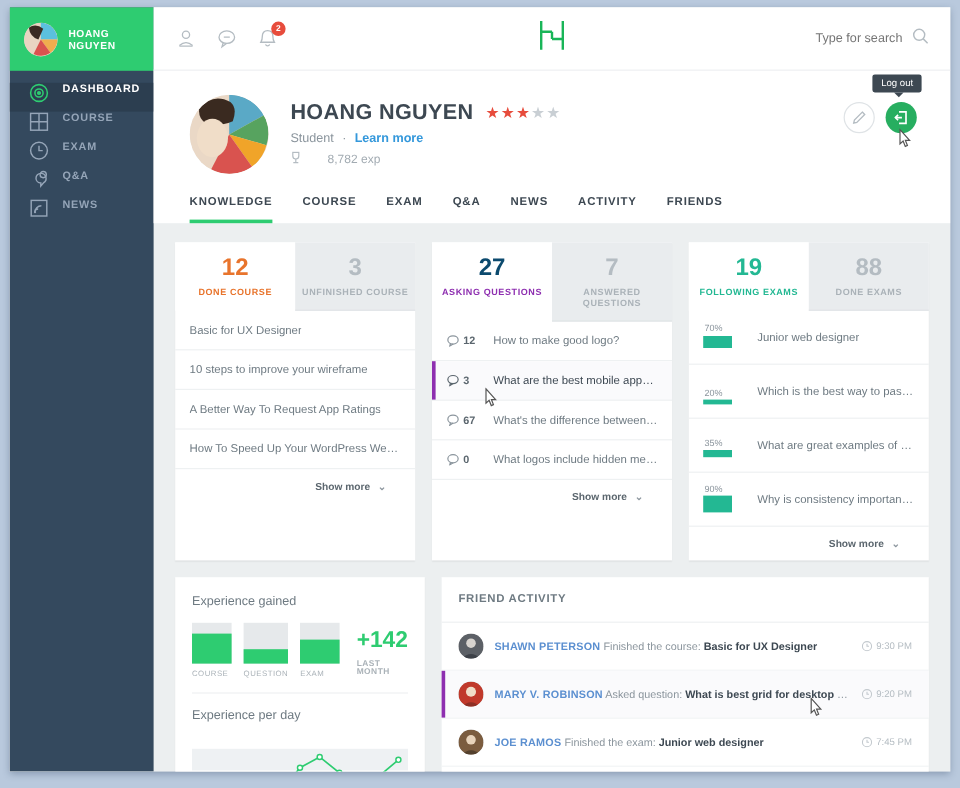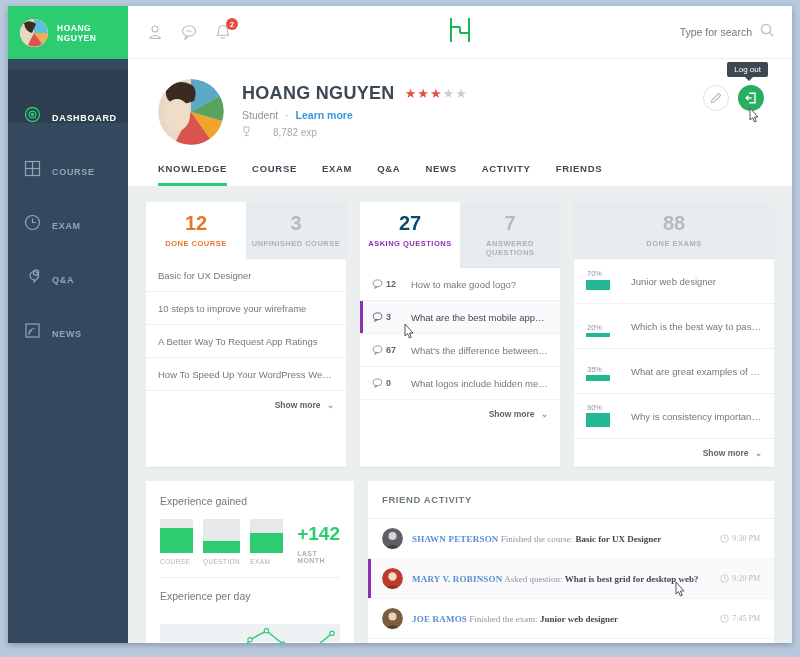--- a/index.html
+++ b/index.html
@@ -27,21 +27,21 @@
   .brand-avatar {
     width: 28px; height: 28px; border-radius: 50%;
     overflow: hidden; flex: 0 0 28px; position: relative;
     background: #e8d3c0;
   }
   .brand-name {
     color: #fff; font-size: 8.5px; font-weight: bold; letter-spacing: .5px;
   }
   .navlist { padding-top: 10px; }
   .navitem {
-    height: 54px; display: flex; align-items: flex-end; gap: 11px;
+    height: 24px; display: flex; align-items: flex-start; gap: 11px;
     padding-left: 16px; color: #95a5b8; font-size: 9px;
     font-weight: bold; letter-spacing: .7px; cursor: pointer;
   }
   .navitem.active { background: #2c3e50; color: #fff; }
   .navicon { width: 17px; height: 17px; flex: 0 0 17px; display: block; }
 
   
   .main { flex: 1; display: flex; flex-direction: column; min-width: 0; }
 
   .topbar {
@@ -139,21 +139,21 @@
     content: ""; position: absolute; left: 0; top: 0; bottom: 0; width: 3px; background: #8e2fb0;
   }
   .cmt { display: flex; align-items: center; gap: 3px; flex: 0 0 30px; font-size: 9px; color: #5b666e; font-weight: bold; }
   .itxt { overflow: hidden; text-overflow: ellipsis; white-space: nowrap; }
 
   .pcell { flex: 0 0 36px; position: relative; height: 24px; }
   .ppct { font-size: 7.5px; color: #8b959d; position: absolute; left: 1px; }
   .pbar { position: absolute; left: 0; width: 24px; background: #23b893; }
 
   .show-more {
-    text-align: right; padding: 9px 12px; font-size: 8.5px;
+    text-align: right; padding: 9px 24px; font-size: 8.5px;
     font-weight: bold; color: #5b666e; cursor: pointer;
   }
   .show-more .chev { color: #8b959d; margin-left: 4px; }
 
   .lower-row { display: flex; gap: 14px; margin-top: 14px; }
   .exp-card { background: #fff; width: 208px; flex: 0 0 208px; padding: 14px 14px 10px; box-shadow: 0 1px 1px rgba(0,0,0,.05); }
   .exp-title { font-size: 10.5px; color: #6e7a82; margin-bottom: 12px; }
   .exp-bars { display: flex; align-items: flex-end; gap: 10px; }
   .expbar-col { width: 41px; }
   .expbar { height: 34px; background: #e6e9eb; position: relative; }
@@ -161,21 +161,21 @@
   .expbar-lbl { font-size: 6.5px; color: #aab2b8; letter-spacing: .4px; margin-top: 5px; }
   .exp-total { margin-left: 4px; padding-bottom: 1px; }
   .exp-total .big { font-size: 19px; font-weight: bold; color: #2ecc71; line-height: 1; }
   .exp-total .sub { font-size: 7px; color: #aab2b8; letter-spacing: .4px; margin-top: 7px; font-weight: bold; }
   .divider { height: 1px; background: #eef1f2; margin: 12px 0; }
 
   .friend-card { background: #fff; flex: 1; box-shadow: 0 1px 1px rgba(0,0,0,.05); min-width: 0; }
   .fa-head { padding: 13px 14px; font-size: 9.5px; font-weight: bold; letter-spacing: .6px; color: #6e7a82; border-bottom: 1px solid #eef1f2; }
   .fa-item {
     display: flex; align-items: center; gap: 9px; padding: 9px 14px;
-    border-bottom: 1px solid #f2f4f5; position: relative; cursor: pointer; font-family: Liberation Serif, serif;
+    border-bottom: 1px solid #f2f4f5; position: relative; cursor: pointer;
   }
   .fa-item.hl { background: #fafafc; }
   .fa-item.hl:before { content:""; position:absolute; left:0; top:0; bottom:0; width:3px; background:#8e2fb0; }
   .fa-av { width: 21px; height: 21px; border-radius: 50%; flex: 0 0 21px; overflow: hidden; background: #ccc; }
   .fa-txt { font-size: 9px; color: #8b959d; flex: 1; overflow: hidden; white-space: nowrap; text-overflow: ellipsis; }
   .fa-name { color: #5b8fd0; font-weight: bold; letter-spacing: .2px; }
   .fa-obj { color: #3d4852; font-weight: bold; }
   .fa-time { font-size: 8px; color: #b4bcc2; display: flex; align-items: center; gap: 3px; flex: 0 0 auto; }
 
   .cursor { position: absolute; width: 14px; height: 18px; pointer-events: none; }
@@ -457,20 +457,24 @@
             <span class="itxt">What logos include hidden messages ...</span>
           </div>
           <div class="show-more">
             <span>Show more</span>
             <span class="chev">⌄</span>
           </div>
         </div>
 
         <div class="card">
           <div class="card-tabs">
+            <div class="ctab active">
+              <div class="num green">19</div>
+              <div class="lbl green">FOLLOWING EXAMS</div>
+            </div>
             <div class="ctab">
               <div class="num">88</div>
               <div class="lbl">DONE EXAMS</div>
             </div>
           </div>
           <div class="list-item">
             <span class="pcell">
               <span class="ppct" style="top:0;">70%</span>
               <span class="pbar" style="top:11px; height:10px;"></span>
             </span>

